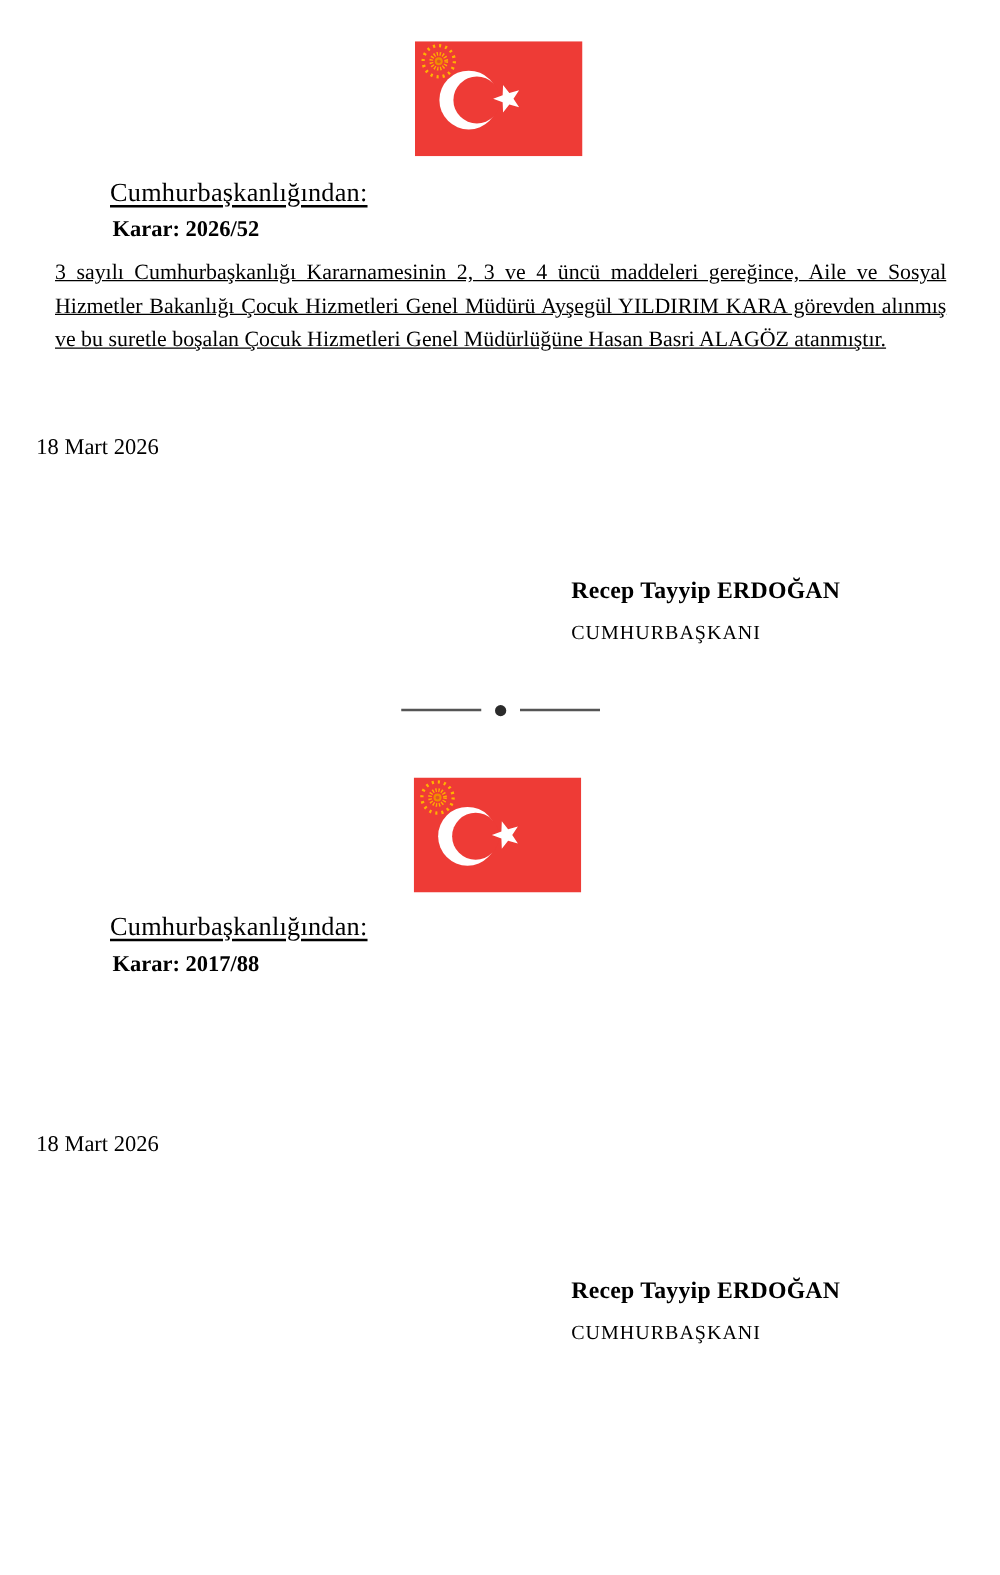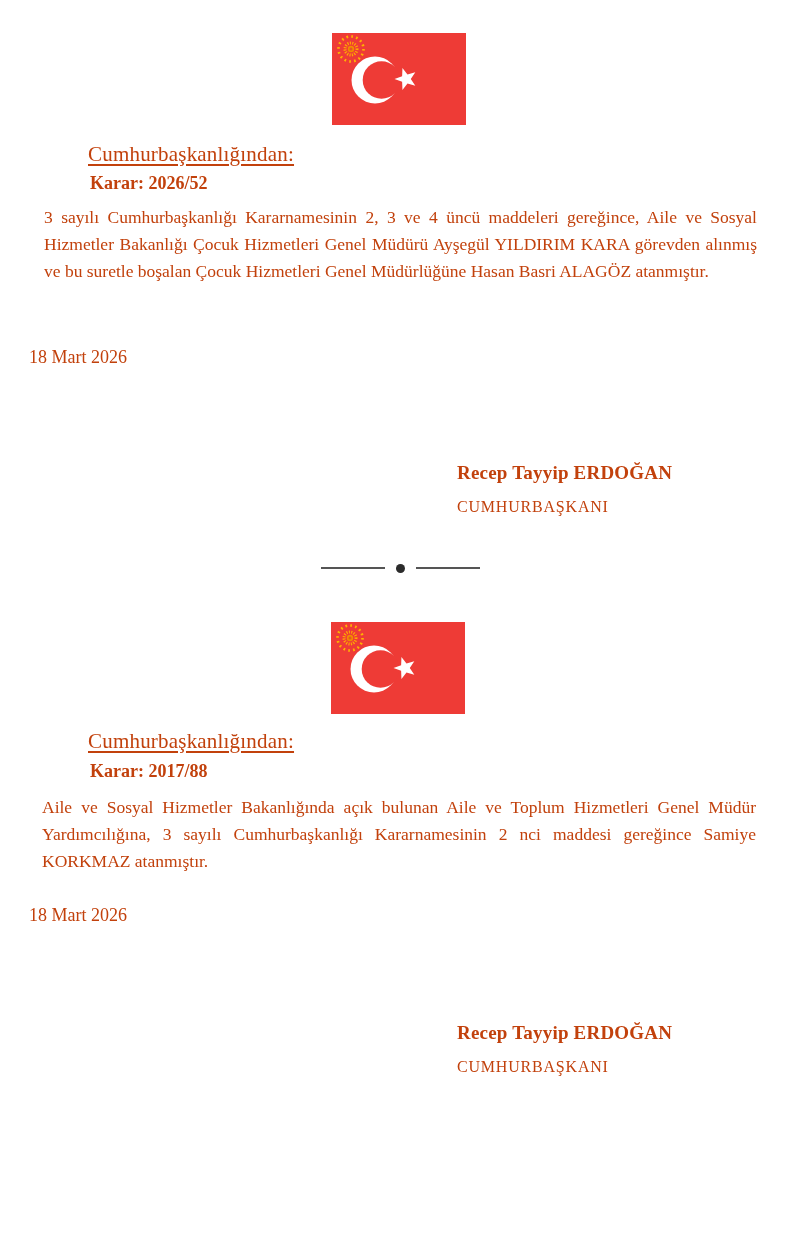--- a/index.html
+++ b/index.html
@@ -4,21 +4,21 @@
 <style>
   * { margin: 0; padding: 0; box-sizing: border-box; }
   html, body { background: #ffffff; }
   .page {
     position: relative;
     width: 800px;
     height: 1244px;
     margin: 0 auto;
     background: #ffffff;
     font-family: "Liberation Serif", "DejaVu Serif", serif;
-    color: #c2410c;
+    color: #000000;
     overflow: hidden;
   }
   .flag {
     position: absolute;
     width: 134px;
     height: 92px;
   }
   .flag-1 { left: 332px; top: 33px; }
   .flag-2 { left: 331px; top: 622px; }
   .flag svg { display: block; width: 100%; height: 100%; }
@@ -44,20 +44,21 @@
   }
   .karar-1 { top: 173px; }
   .karar-2 { top: 761px; }
 
   .body-text {
     position: absolute;
     font-size: 17.5px;
     line-height: 27px;
     text-align: justify;
     text-justify: inter-word;
+    text-decoration: underline;
   }
   .body-1 { left: 44px; top: 204px; width: 713px; }
   .body-2 { left: 42px; top: 794px; width: 714px; }
 
   .date-line {
     position: absolute;
     left: 0;
     width: 800px;
     text-align: left;
     font-size: 18px;
@@ -154,21 +155,20 @@
         <circle cx="19" cy="16" r="12.5" fill="none" stroke="#FFB300" stroke-width="2.6" stroke-dasharray="1.7 3.2"></circle>
         <circle cx="19" cy="16" r="6" fill="none" stroke="#FFAA00" stroke-width="3" stroke-dasharray="1.1 1.3"></circle>
         <circle cx="19" cy="16" r="3.2" fill="#F28C00"></circle>
         <circle cx="19" cy="16" r="1.5" fill="#E25822"></circle>
       </g>
     </svg>
   </div>
 
   <h2 class="heading heading-2">Cumhurbaşkanlığından:</h2>
   <p class="karar karar-2">Karar: 2017/88</p>
-  <p class="body-text body-2">Aile ve Sosyal Hizmetler Bakanlığında açık bulunan Aile ve Toplum Hizmetleri Genel Müdür Yardımcılığına, 3 sayılı Cumhurbaşkanlığı Kararnamesinin 2 nci maddesi gereğince Samiye KORKMAZ atanmıştır.</p>
   <p class="date-line date-2">18 Mart 2026</p>
 
   <div class="sig-block sig-2">
     <p class="sig-name">Recep Tayyip ERDOĞAN</p>
     <p class="sig-title">CUMHURBAŞKANI</p>
   </div>
 
 </div>
 
 </body></html>

